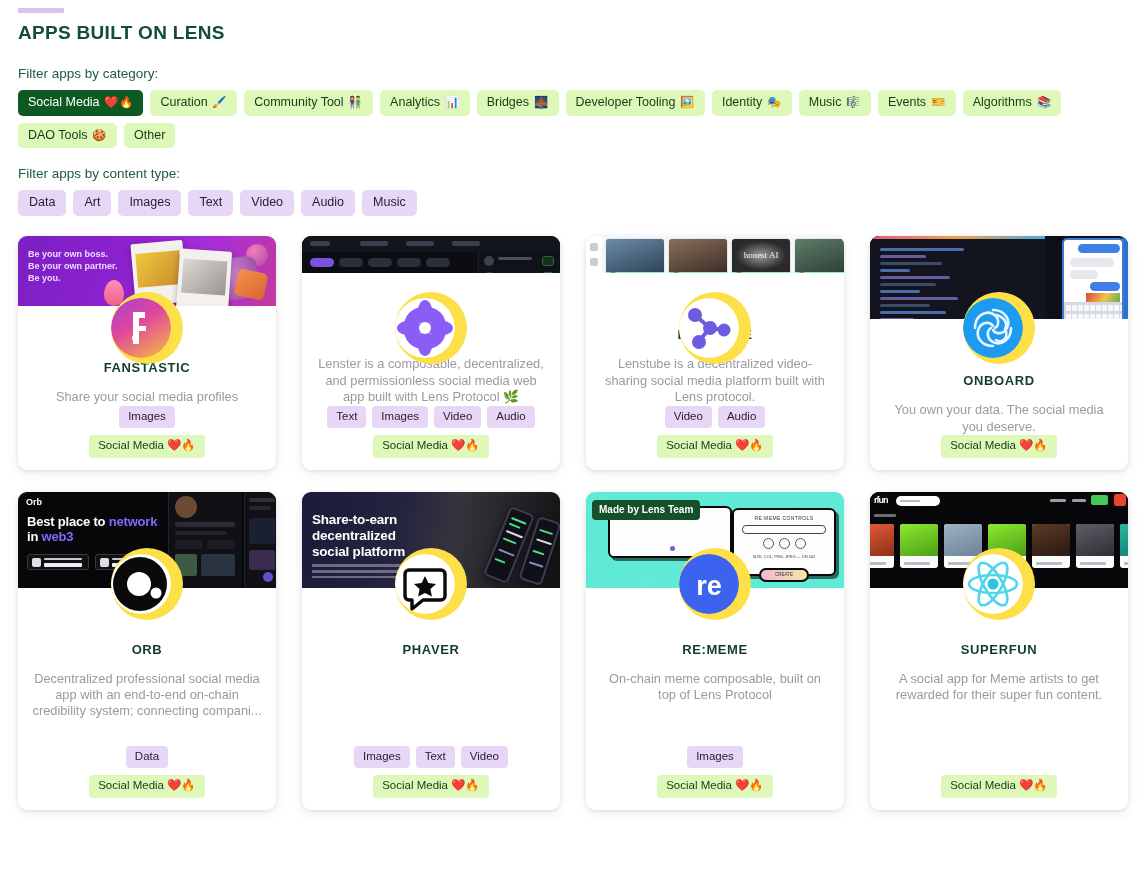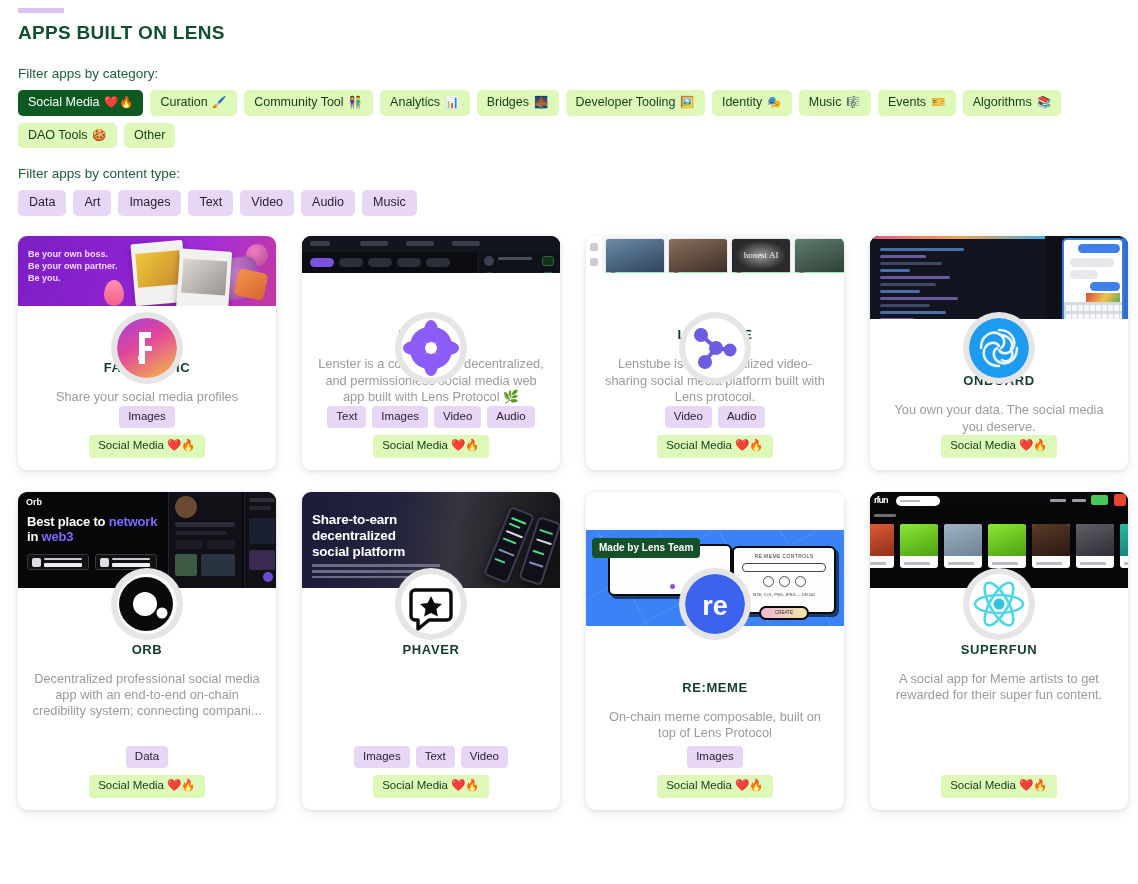--- a/index.html
+++ b/index.html
@@ -65,25 +65,25 @@
   .banner { height: 96px; position: relative; overflow: hidden; }
 
   .made-badge {
     position: absolute; left: 6px; top: 8px; z-index: 5;
     background: #15502a; color: #ffffff;
     font-size: 10px; padding: 4px 7px 5px; border-radius: 4px;
     font-weight: bold; white-space: nowrap;
   }
 
   .logo-wrap {
-    position: absolute; left: 50%; top: 112px;
+    position: absolute; left: 50%; top: 92px;
     transform: translate(-50%, -50%);
     width: 72px; height: 72px; border-radius: 50%;
-    background: #e5e5e5; z-index: 6;
-    display: flex; align-items: center; justify-content: center;
+    background: #fde047; z-index: 6;
+    display: flex; align-items: center; justify-content: flex-start;
   }
   .logo-inner {
     width: 60px; height: 60px; border-radius: 50%;
     display: flex; align-items: center; justify-content: center;
     overflow: hidden;
   }
 
   .card-body {
     flex: 1; display: flex; flex-direction: column;
     align-items: center; padding: 0 14px 12px;
@@ -256,21 +256,21 @@
     opacity:.8;
   }
   .bn-phaver .dev {
     position:absolute; background:#101018; border:2px solid #3c3c52; border-radius:5px;
     box-shadow:0 3px 8px rgba(0,0,0,.5);
   }
   .bn-phaver .dev.d1 { right:38px; top:16px; width:26px; height:74px; transform:rotate(22deg); }
   .bn-phaver .dev.d2 { right:8px; top:26px; width:24px; height:66px; transform:rotate(18deg); }
   .bn-phaver .dev i { position:absolute; left:3px; height:2px; border-radius:1px; background:#4de08a; display:block; }
 
-  .bn-rememe { background: #3b82f6; margin-top: 38px; }
+  .bn-rememe { background: #5eead4; }
   .bn-rememe .grid-lines { position:absolute; inset:0; opacity:.5;
     background:
       repeating-linear-gradient(62deg, rgba(255,255,255,.22) 0 1px, transparent 1px 54px),
       repeating-linear-gradient(-28deg, rgba(255,255,255,.16) 0 1px, transparent 1px 48px);
   }
   .bn-rememe .cardw {
     position:absolute; background:#fdfdfd; border:2px solid #0a0a0a; border-radius:6px;
     box-shadow:3px 3px 0 rgba(0,0,0,.55);
   }
   .bn-rememe .cardw.left { left:22px; top:14px; width:124px; height:52px; }

